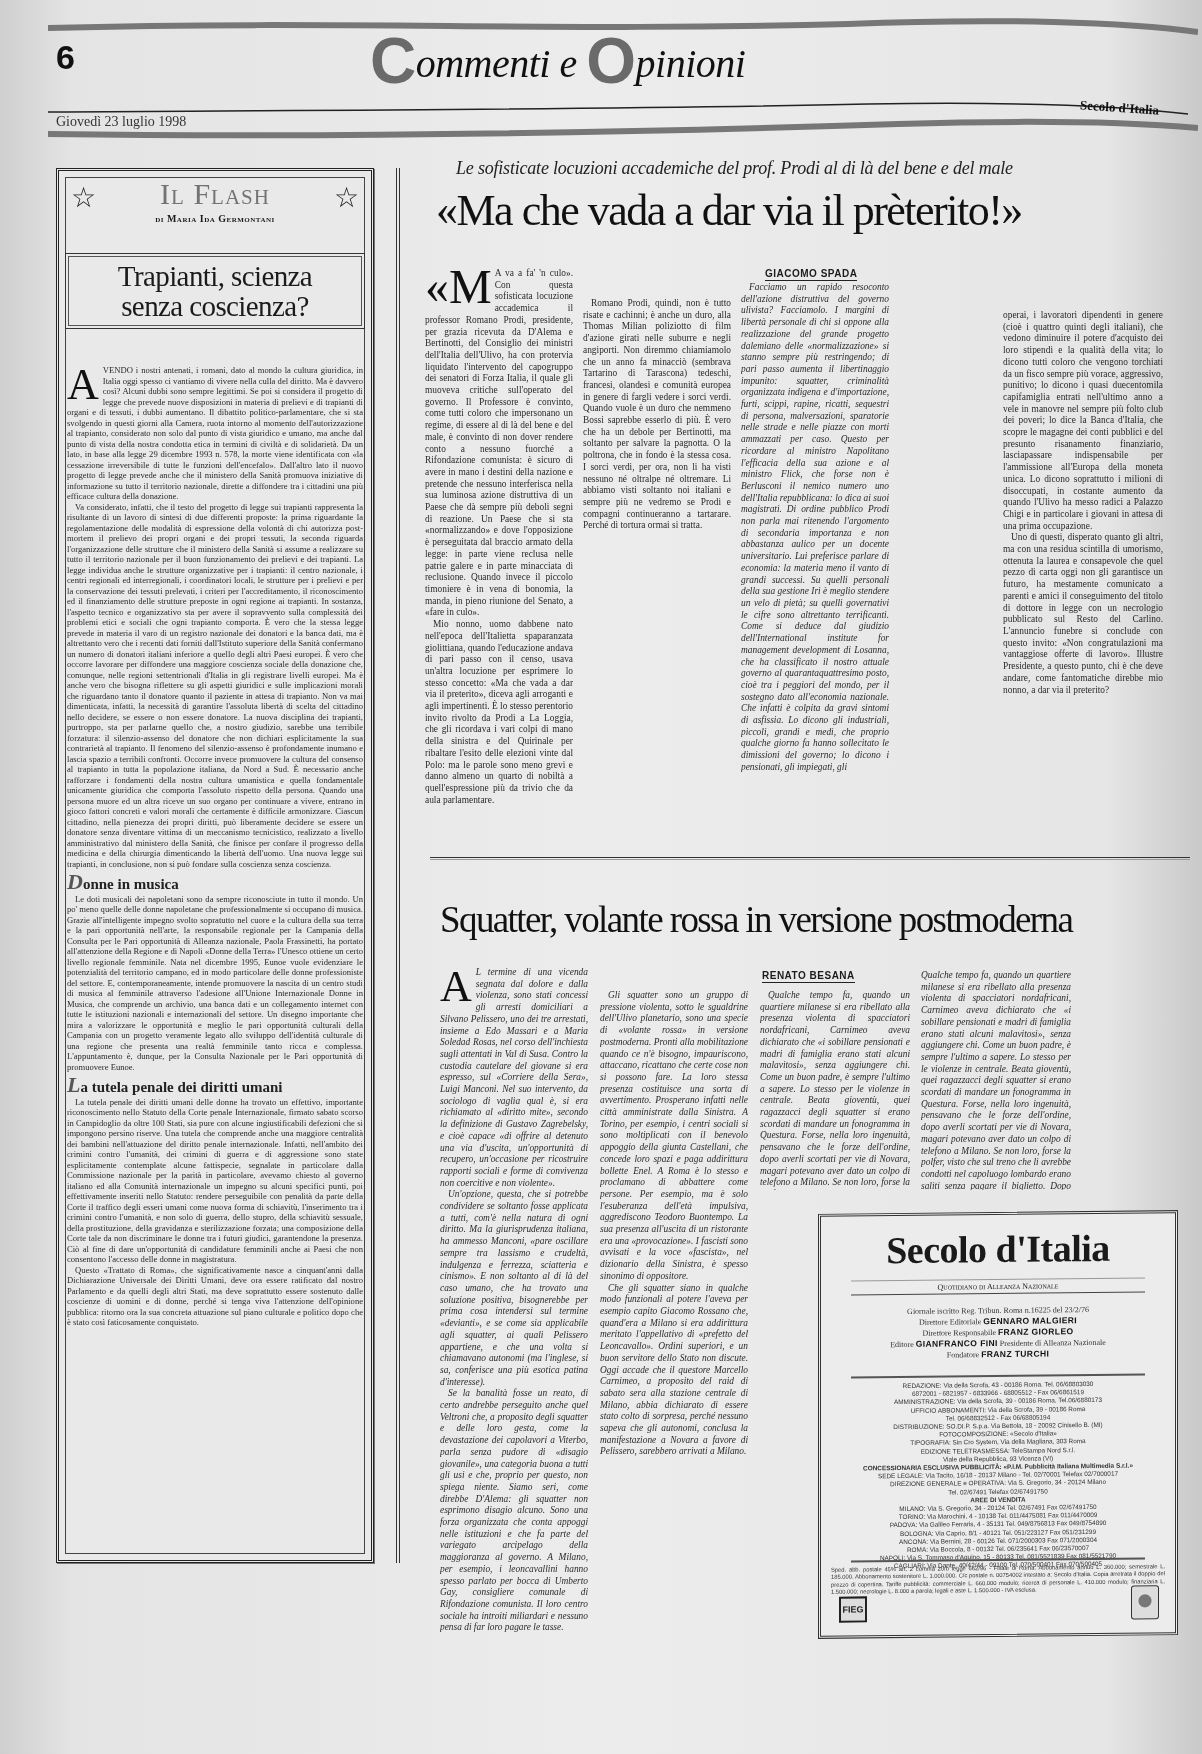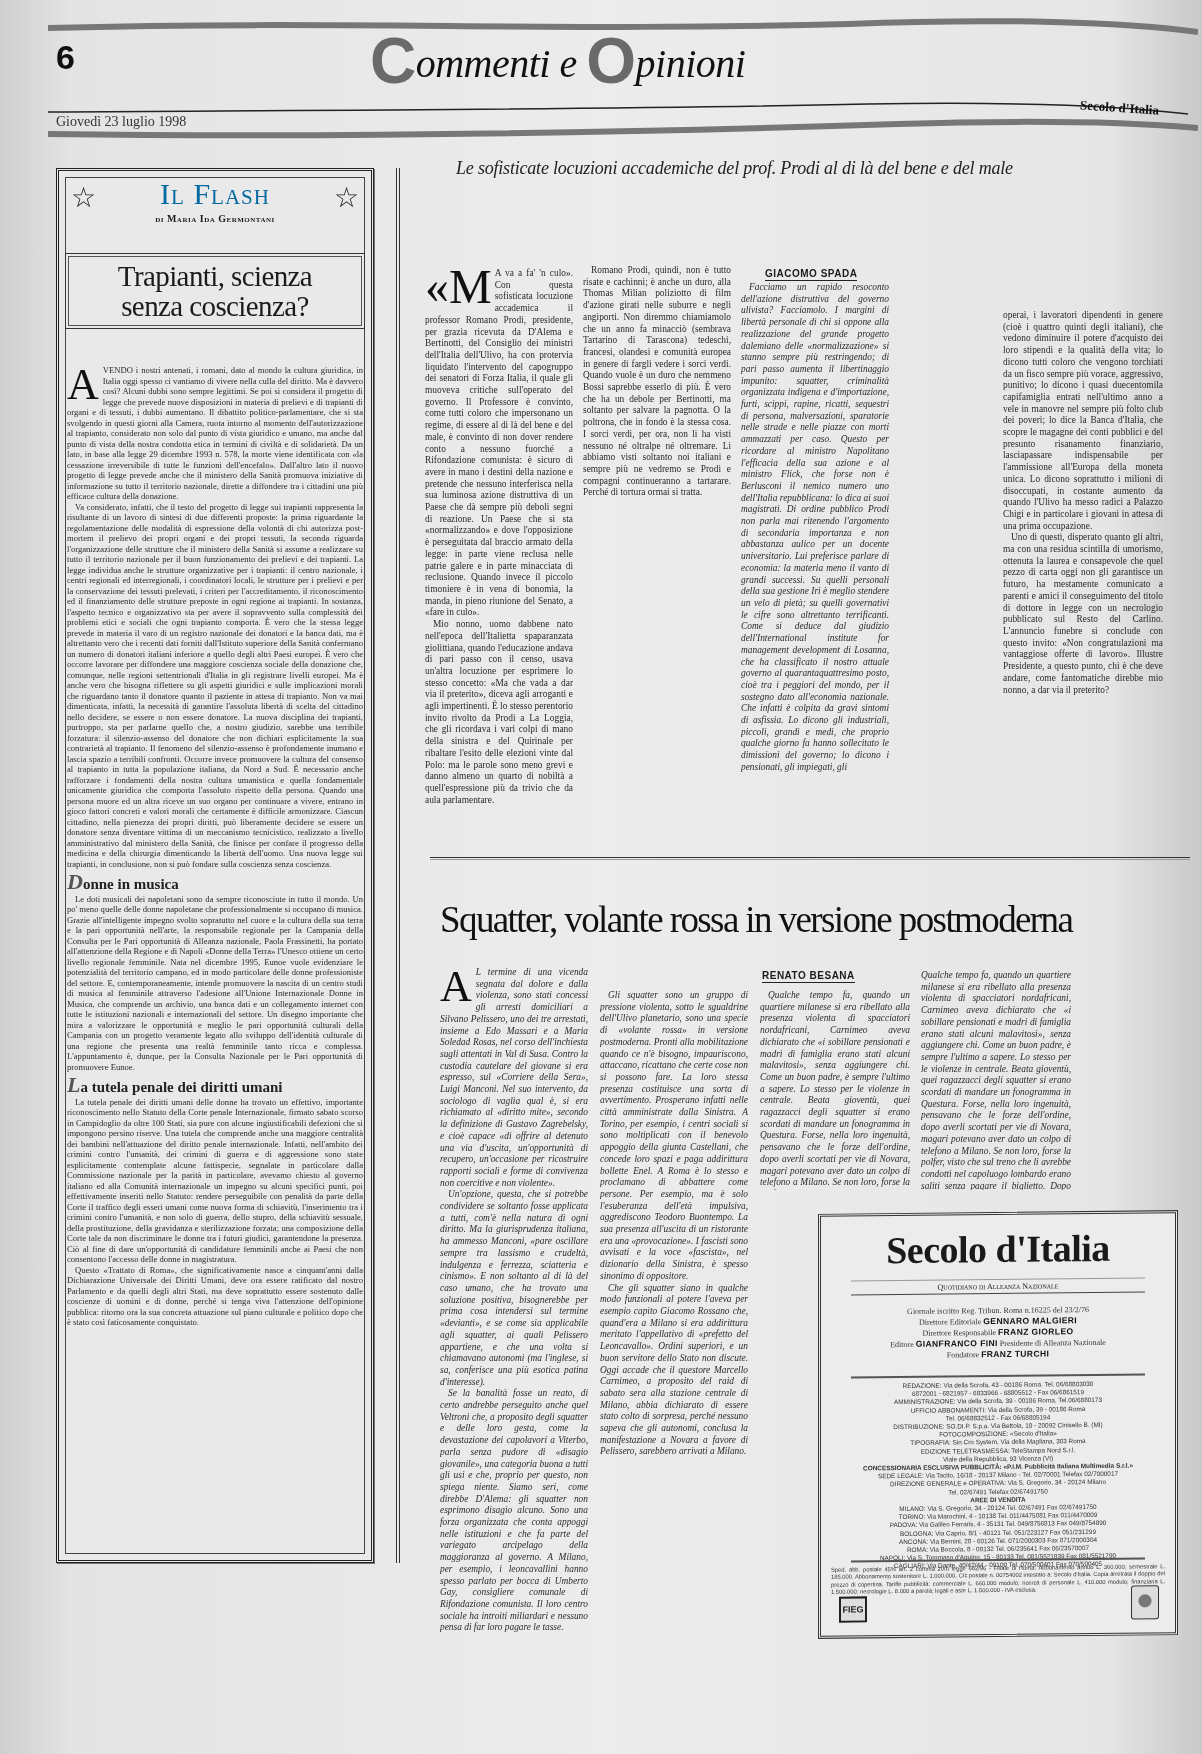--- a/index.html
+++ b/index.html
@@ -18,21 +18,21 @@
   .page-number { position: absolute; left: 56px; top: 38px; font-family: "Liberation Sans", sans-serif; font-weight: bold; font-size: 34px; color: #111; }
   .section-title { position: absolute; left: 370px; top: 36px; font-family: "Liberation Serif", serif; font-style: italic; font-size: 40px; color: #111; letter-spacing: -0.5px; white-space: nowrap; }
   .section-title .big { font-style: normal; font-weight: bold; font-size: 64px; color: #6a6a6a; line-height: 0.8; vertical-align: -6px; font-family: "Liberation Sans", sans-serif; }
   .issue-date { position: absolute; left: 56px; top: 114px; font-size: 14px; color: #333; }
   .masthead-small { position: absolute; left: 1080px; top: 100px; font-size: 13px; font-weight: bold; color: #111; transform: rotate(4deg); }
 
   
   .flash-box { position: absolute; left: 56px; top: 168px; width: 318px; height: 1395px; border: 3px double #222; background: #e9e9e9; box-shadow: 1px 1px 0 #777; }
   .flash-inner { position: absolute; left: 6px; top: 6px; right: 6px; bottom: 6px; border: 1px solid #444; }
   .flash-head { position: absolute; left: 0; right: 0; top: 6px; text-align: center; }
-  .flash-title { font-size: 30px; font-variant: small-caps; letter-spacing: 1px; color: #0369a1; }
+  .flash-title { font-size: 30px; font-variant: small-caps; letter-spacing: 1px; color: #737373; }
   .flash-star { position: absolute; top: 4px; font-size: 28px; color: #222; }
   .flash-star.l { left: 12px; } .flash-star.r { right: 12px; }
   .flash-byline { font-size: 10px; font-variant: small-caps; letter-spacing: 0.5px; margin-top: 2px; font-weight: bold; text-align: center; }
   .flash-headline-box { position: absolute; left: 6px; right: 6px; top: 82px; height: 76px; border: 1px solid #333; box-shadow: inset 0 0 0 2px #e9e9e9, inset 0 0 0 3px #555; display: flex; align-items: center; justify-content: center; text-align: center; }
   .flash-headline { font-size: 29px; line-height: 1.05; letter-spacing: -0.6px; }
   .flash-body { position: absolute; left: 8px; right: 8px; top: 194px; font-size: 8.6px; line-height: 10.5px; text-align: justify; color: #2a2a2a; }
   .flash-body p { text-indent: 8px; margin-bottom: 0; }
   .dropcap { float: left; font-size: 44px; line-height: 36px; margin: 2px 4px 0 0; font-family: "Liberation Serif", serif; color: #111; }
   .subhead { font-size: 15px; font-weight: bold; margin: 8px 0 4px 0; color: #222; text-indent: 0 !important; }
   .subhead .cap { font-size: 22px; font-style: italic; color: #555; }
@@ -104,27 +104,28 @@
       <p>Le doti musicali dei napoletani sono da sempre riconosciute in tutto il mondo. Un po' meno quelle delle donne napoletane che professionalmente si occupano di musica. Grazie all'intelligente impegno svolto sopratutto nel cuore e la cultura della sua terra e la pari opportunità nell'arte, la responsabile regionale per la Campania della Consulta per le Pari opportunità di Alleanza nazionale, Paola Frassinetti, ha portato all'attenzione della Regione e di Napoli «Donne della Terra» l'Unesco ottiene un certo livello regionale femminile. Nata nel dicembre 1995, Eunoe vuole evidenziare le potenzialità del territorio campano, ed in modo particolare delle donne professioniste del settore. E, contemporaneamente, intende promuovere la nascita di un centro studi di musica al femminile attraverso l'adesione all'Unione Internazionale Donne in Musica, che comprende un archivio, una banca dati e un collegamento internet con tutte le istituzioni nazionali e internazionali del settore. Un disegno importante che mira a valorizzare le opportunità e meglio le pari opportunità culturali della Campania con un progetto veramente legato allo sviluppo dell'identità culturale di una regione che presenta una realtà femminile tanto ricca e complessa. L'appuntamento è, dunque, per la Consulta Nazionale per le Pari opportunità di promuovere Eunoe.</p>
       <div class="subhead"><span class="cap">L</span><span>a tutela penale dei diritti umani</span></div>
       <p>La tutela penale dei diritti umani delle donne ha trovato un effettivo, importante riconoscimento nello Statuto della Corte penale Internazionale, firmato sabato scorso in Campidoglio da oltre 100 Stati, sia pure con alcune ingiustificabili defezioni che si impongono persino riserve. Una tutela che comprende anche una maggiore centralità dei bambini nell'attuazione del diritto penale internazionale. Infatti, nell'ambito dei crimini contro l'umanità, dei crimini di guerra e di aggressione sono state esplicitamente contemplate alcune fattispecie, segnalate in particolare dalla Commissione nazionale per la parità in particolare, avevamo chiesto al governo italiano ed alla Comunità internazionale un impegno su alcuni specifici punti, poi effettivamente inseriti nello Statuto: rendere perseguibile con penalità da parte della Corte il traffico degli esseri umani come nuova forma di schiavitù, l'inserimento tra i crimini contro l'umanità, e non solo di guerra, dello stupro, della schiavitù sessuale, della prostituzione, della gravidanza e sterilizzazione forzata; una composizione della Corte tale da non discriminare le donne tra i futuri giudici, garantendone la presenza. Ciò al fine di dare un'opportunità di candidature femminili anche ai Paesi che non consentono l'accesso delle donne in magistratura.</p>
       <p>Questo «Trattato di Roma», che significativamente nasce a cinquant'anni dalla Dichiarazione Universale dei Diritti Umani, deve ora essere ratificato dal nostro Parlamento e da quelli degli altri Stati, ma deve soprattutto essere sostenuto dalle coscienze di uomini e di donne, perché si tenga viva l'attenzione dell'opinione pubblica: ritorno ora la sua concreta attuazione sul piano culturale e politico dopo che è stato così faticosamente conquistato.</p>
     </div>
   </div>
 
   <div class="vrule"></div>
 
   <div class="kicker">Le sofisticate locuzioni accademiche del prof. Prodi al di là del bene e del male</div>
+  <div class="headline-top">«Ma che vada a dar via il prèterito!»</div>
   <div class="byline" style="left:737px; top:268px;margin-left:28px;">GIACOMO SPADA</div>
 
   <div class="col" style="left:425px; top:268px; width:148px; height:580px;">
     <p style="text-indent:0"><span class="quote-cap">«M</span><span>A va a fa' 'n culo». Con questa sofisticata locuzione accademica il professor Romano Prodi, presidente, per grazia ricevuta da D'Alema e Bertinotti, del Consiglio dei ministri dell'Italia dell'Ulivo, ha con protervia liquidato l'intervento del capogruppo dei senatori di Forza Italia, il quale gli muoveva critiche sull'operato del governo. Il Professore è convinto, come tutti coloro che impersonano un regime, di essere al di là del bene e del male, è convinto di non dover rendere conto a nessuno fuorché a Rifondazione comunista: è sicuro di avere in mano i destini della nazione e pretende che nessuno interferisca nella sua luminosa azione distruttiva di un Paese che dà sempre più deboli segni di reazione. Un Paese che si sta «normalizzando» e dove l'opposizione è perseguitata dal braccio armato della legge: in parte viene reclusa nelle patrie galere e in parte minacciata di reclusione. Quando invece il piccolo timoniere è in vena di bonomia, la manda, in pieno riunione del Senato, a «fare in culo».</span></p>
     <p>Mio nonno, uomo dabbene nato nell'epoca dell'Italietta spaparanzata giolittiana, quando l'educazione andava di pari passo con il censo, usava un'altra locuzione per esprimere lo stesso concetto: «Ma che vada a dar via il preterito», diceva agli arroganti e agli impertinenti. È lo stesso perentorio invito rivolto da Prodi a La Loggia, che gli ricordava i vari colpi di mano della sinistra e del Quirinale per ribaltare l'esito delle elezioni vinte dal Polo: ma le parole sono meno grevi e danno almeno un quarto di nobiltà a quell'espressione più da trivio che da aula parlamentare.</p>
   </div>
-  <div class="col" style="left:583px; top:265px; width:148px; height:566px;">
+  <div class="col" style="left:583px; top:298px; width:148px; height:566px;">
     <p>Romano Prodi, quindi, non è tutto risate e cachinni; è anche un duro, alla Thomas Milian poliziotto di film d'azione girati nelle suburre e negli angiporti. Non diremmo chiamiamolo che un anno fa minacciò (sembrava Tartarino di Tarascona) tedeschi, francesi, olandesi e comunità europea in genere di fargli vedere i sorci verdi. Quando vuole è un duro che nemmeno Bossi saprebbe esserlo di più. È vero che ha un debole per Bertinotti, ma soltanto per salvare la pagnotta. O la poltrona, che in fondo è la stessa cosa. I sorci verdi, per ora, non li ha visti nessuno né oltralpe né oltremare. Li abbiamo visti soltanto noi italiani e sempre più ne vedremo se Prodi e compagni continueranno a tartarare. Perché di tortura ormai si tratta.</p>
   </div>
   <div class="col" style="left:741px; top:282px; width:148px; height:566px;font-style:italic;">
     <p>Facciamo un rapido resoconto dell'azione distruttiva del governo ulivista? Facciamolo. I margini di libertà personale di chi si oppone alla realizzazione del grande progetto dalemiano delle «normalizzazione» si stanno sempre più restringendo; di pari passo aumenta il libertinaggio impunito: squatter, criminalità organizzata indigena e d'importazione, furti, scippi, rapine, ricatti, sequestri di persona, malversazioni, sparatorie nelle strade e nelle piazze con morti ammazzati per caso. Questo per ricordare al ministro Napolitano l'efficacia della sua azione e al ministro Flick, che forse non è Berlusconi il nemico numero uno dell'Italia repubblicana: lo dica ai suoi magistrati. Di ordine pubblico Prodi non parla mai ritenendo l'argomento di secondaria importanza e non abbastanza aulico per un docente universitario. Lui preferisce parlare di economia: la materia meno il vanto di grandi successi. Su quelli personali della sua gestione Iri è meglio stendere un velo di pietà; su quelli governativi le cifre sono altrettanto terrificanti. Come si deduce dal giudizio dell'International institute for management development di Losanna, che ha classificato il nostro attuale governo al quarantaquattresimo posto, cioè tra i peggiori del mondo, per il sostegno dato all'economia nazionale. Che infatti è colpita da gravi sintomi di asfissia. Lo dicono gli industriali, piccoli, grandi e medi, che proprio qualche giorno fa hanno sollecitato le dimissioni del governo; lo dicono i pensionati, gli impiegati, gli</p>
   </div>
   <div class="col" style="left:1003px; top:262px; width:160px; height:586px;margin-top:48px;">
     <p style="text-indent:0">operai, i lavoratori dipendenti in genere (cioè i quattro quinti degli italiani), che vedono diminuire il potere d'acquisto dei loro stipendi e la qualità della vita; lo dicono tutti coloro che vengono torchiati da un fisco sempre più vorace, aggressivo, punitivo; lo dicono i quasi duecentomila capifamiglia entrati nell'ultimo anno a vele in manovre nel sempre più folto club dei poveri; lo dice la Banca d'Italia, che scopre le magagne dei conti pubblici e del presunto risanamento finanziario, lasciapassare indispensabile per l'ammissione all'Europa della moneta unica. Lo dicono soprattutto i milioni di disoccupati, in costante aumento da quando l'Ulivo ha messo radici a Palazzo Chigi e in particolare i giovani in attesa di una prima occupazione.</p>
     <p>Uno di questi, disperato quanto gli altri, ma con una residua scintilla di umorismo, ottenuta la laurea e consapevole che quel pezzo di carta oggi non gli garantisce un futuro, ha mestamente comunicato a parenti e amici il conseguimento del titolo di dottore in legge con un necrologio pubblicato sul Resto del Carlino. L'annuncio funebre si conclude con questo invito: «Non congratulazioni ma vantaggiose offerte di lavoro». Illustre Presidente, a questo punto, chi è che deve andare, come fantomatiche direbbe mio nonno, a dar via il preterito?</p>
   </div>
   <div class="col" style="left:899px; top:282px; width:96px; height:566px; opacity:0;"></div>

